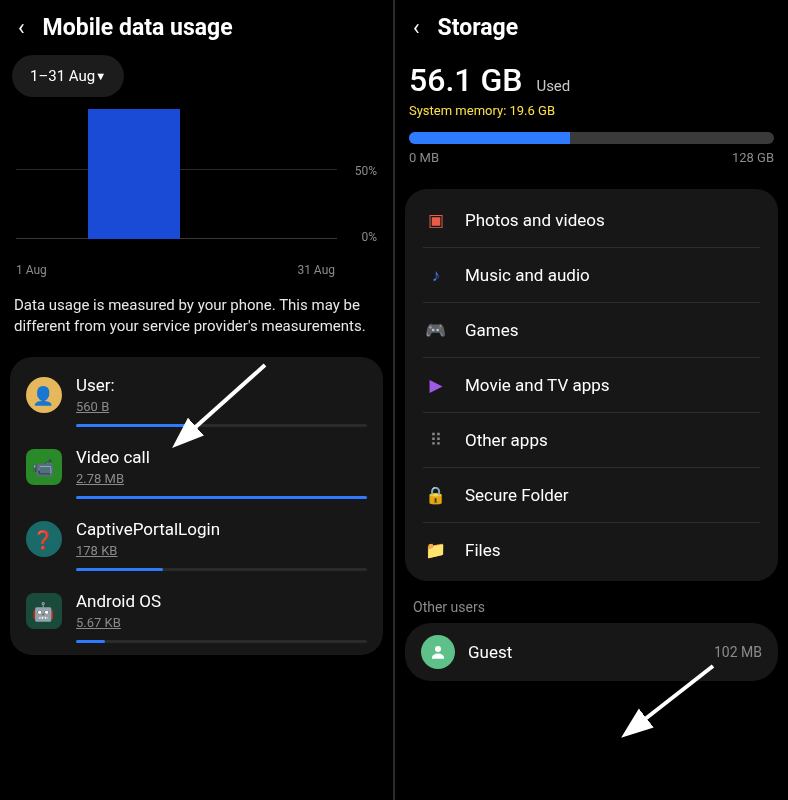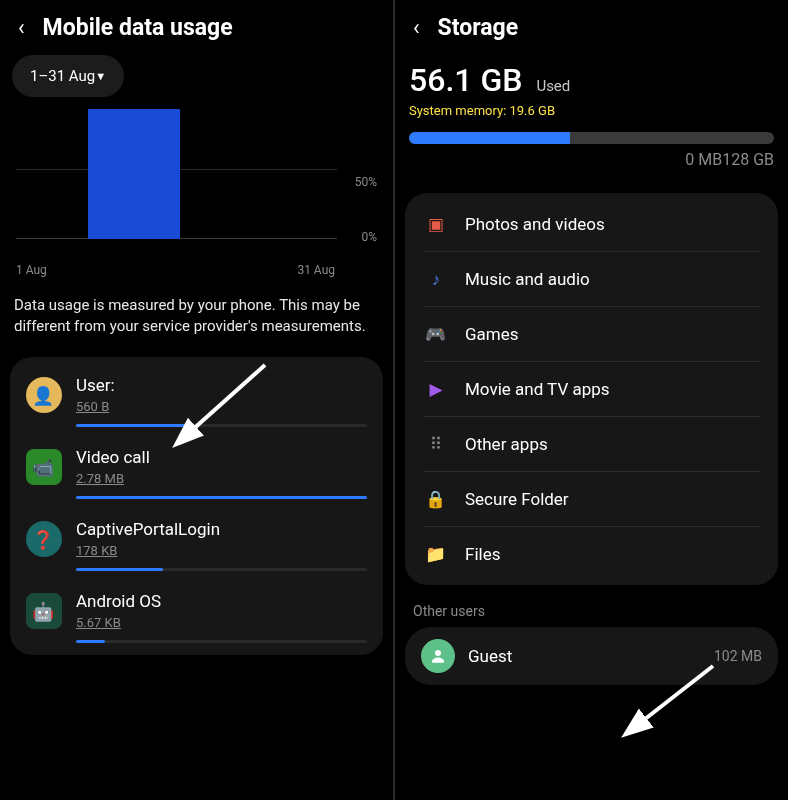--- a/index.html
+++ b/index.html
@@ -18,21 +18,21 @@
   .back { font-size: 22px; line-height: 1; cursor: pointer; color: #fff; padding: 2px 4px; }
   .title { font-size: 23px; font-weight: 700; }
 
   
   .date-chip { background: #1c1c1c; border-radius: 24px; padding: 12px 18px; font-size: 15px; display: inline-flex; align-items: center; margin-left: 2px; }
   .chev-down { font-size: 11px; }
   .chart-area { padding: 8px 6px 6px 6px; margin-top: 4px; }
   .chart { position: relative; height: 150px; }
   .chart-bar { position: absolute; left: 72px; bottom: 20px; width: 92px; height: 130px; background: #1a4bd6; }
   .chart-y { position: absolute; right: 0; font-size: 12px; color: #8a8a8a; }
-  .y50 { top: 66px; }
+  .y50 { top: 55px; }
   .y0 { bottom: 15px; }
   .chart-line0 { position:absolute; left:0; right:40px; bottom:20px; height:1px; background:#3a3a3a; }
   .chart-line50 { position:absolute; left:0; right:40px; top:60px; height:1px; background:#2a2a2a; }
   .chart-x { display: flex; justify-content: space-between; padding-right: 42px; margin-top: 4px; font-size: 12px; color: #8a8a8a; }
   .note { font-size: 15px; color: #e8e8e8; padding: 12px 4px 14px 4px; line-height: 1.4; }
   .app-list { background: #171717; border-radius: 22px; padding: 6px 14px 4px 14px; margin-top: 6px; }
   .app-row { display: flex; align-items: flex-start; gap: 14px; padding: 12px 2px 8px 2px; }
   .app-icon { width: 36px; height: 36px; border-radius: 50%; display:flex; align-items:center; justify-content:center; font-size: 18px; flex-shrink:0; margin-top:2px;}
   .app-icon.square { border-radius: 8px; }
   .app-info { flex: 1; }
@@ -42,21 +42,21 @@
   .app-bar-fill { position: absolute; left: 0; top: 0; bottom: 0; background: #2e7bff; border-radius:2px;}
 
   
   .storage-head { padding: 6px 4px 4px 4px; }
   .used-row { display: flex; align-items: baseline; gap: 14px; }
   .used-big { font-size: 32px; font-weight: 500; }
   .used-label { font-size: 15px; color: #c8c8c8; }
   .sys-mem { font-size: 13px; color: #fde047; margin-top: 4px; }
   .storage-bar { height: 12px; background: #3a3a3a; border-radius: 6px; margin-top: 14px; overflow: hidden; }
   .storage-fill { height: 100%; background: #2e7bff; width: 44%; }
-  .storage-labels { display: flex; justify-content: flex-end; font-size: 16px; color: #8a8a8a; margin-top: 6px; }
+  .storage-labels { display: flex; justify-content: space-between; font-size: 13px; color: #8a8a8a; margin-top: 6px; }
   .cat-list { background: #171717; border-radius: 22px; padding: 4px 18px; margin-top: 20px; }
   .cat-row { display: flex; align-items: center; gap: 18px; padding: 16px 2px; border-bottom: 1px solid #2d2d2d; }
   .cat-row:last-child { border-bottom: none; }
   .cat-icon { width: 22px; height: 22px; display:flex; align-items:center; justify-content:center; font-size: 17px; }
   .cat-label { font-size: 17px; }
   .section-head { font-size: 14px; color: #8a8a8a; padding: 18px 8px 8px 8px; }
   .guest-row { background: #171717; border-radius: 26px; padding: 12px 16px; display:flex; align-items:center; gap:13px; }
   .guest-icon { width: 34px; height: 34px; border-radius: 50%; background:#5fc18a; display:flex; align-items:center; justify-content:center; font-size:18px;}
   .guest-size { margin-left:auto; font-size:14px; color:#8a8a8a;}
 

